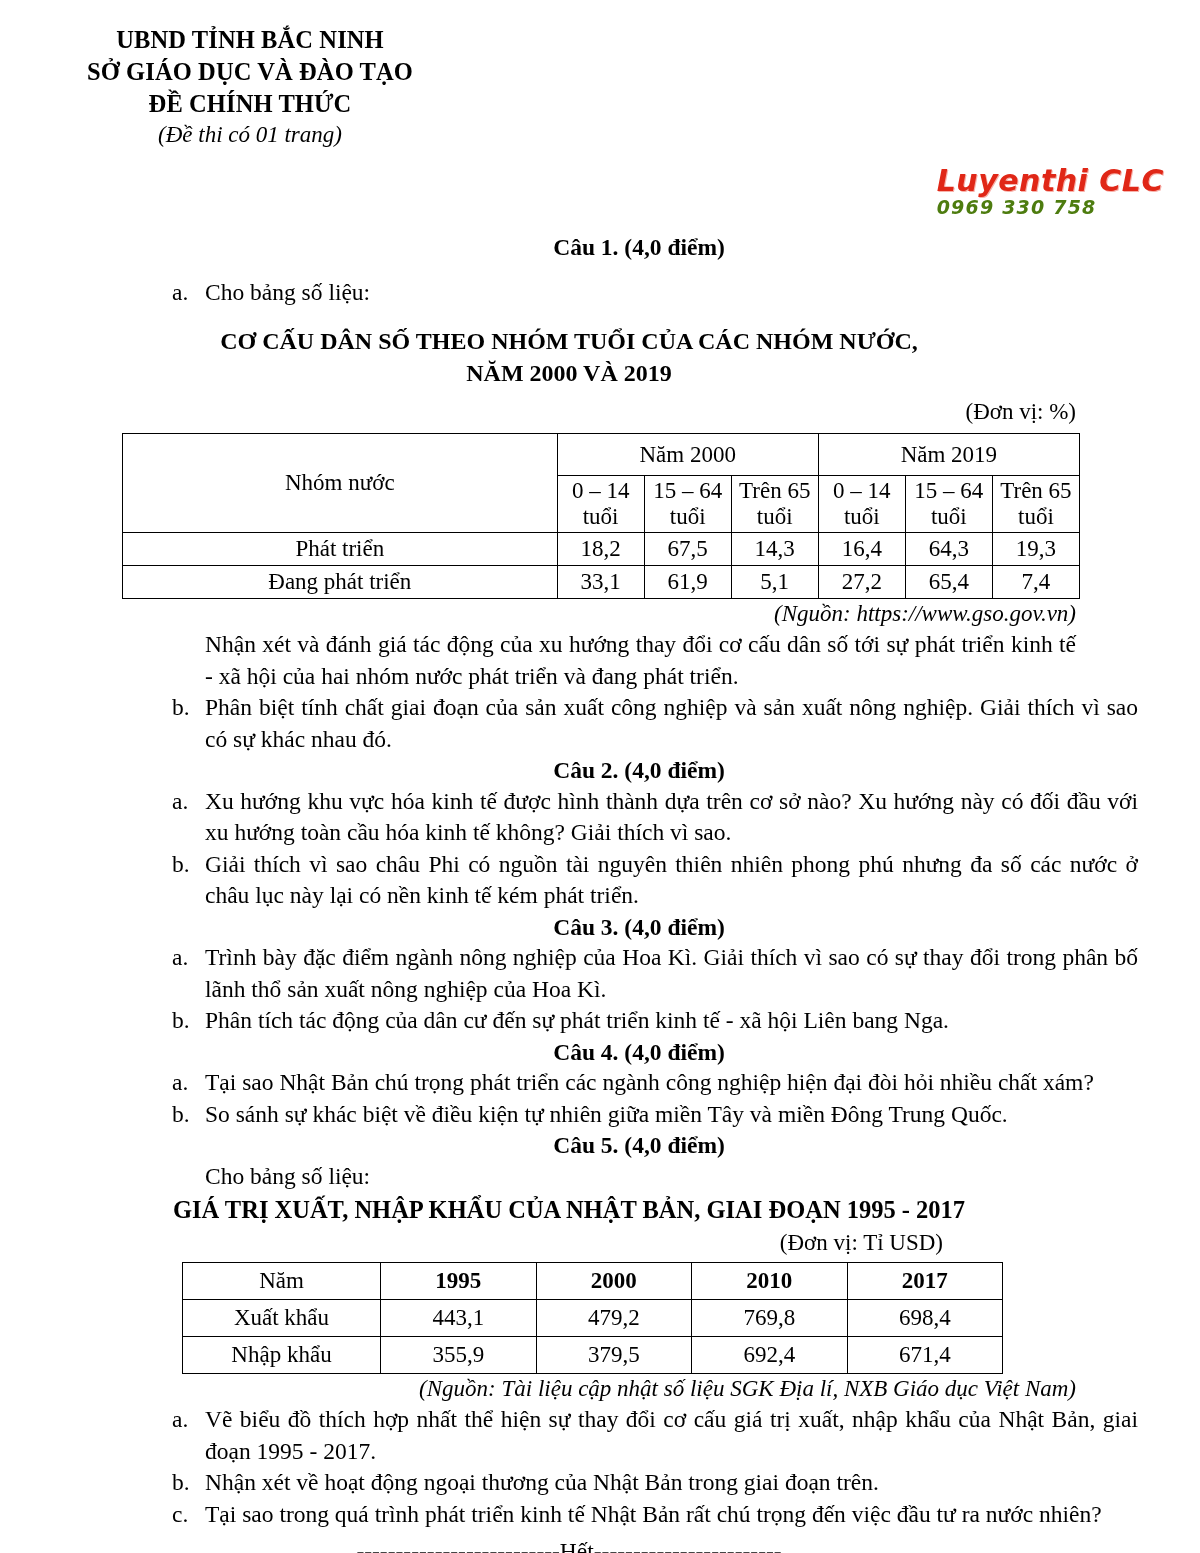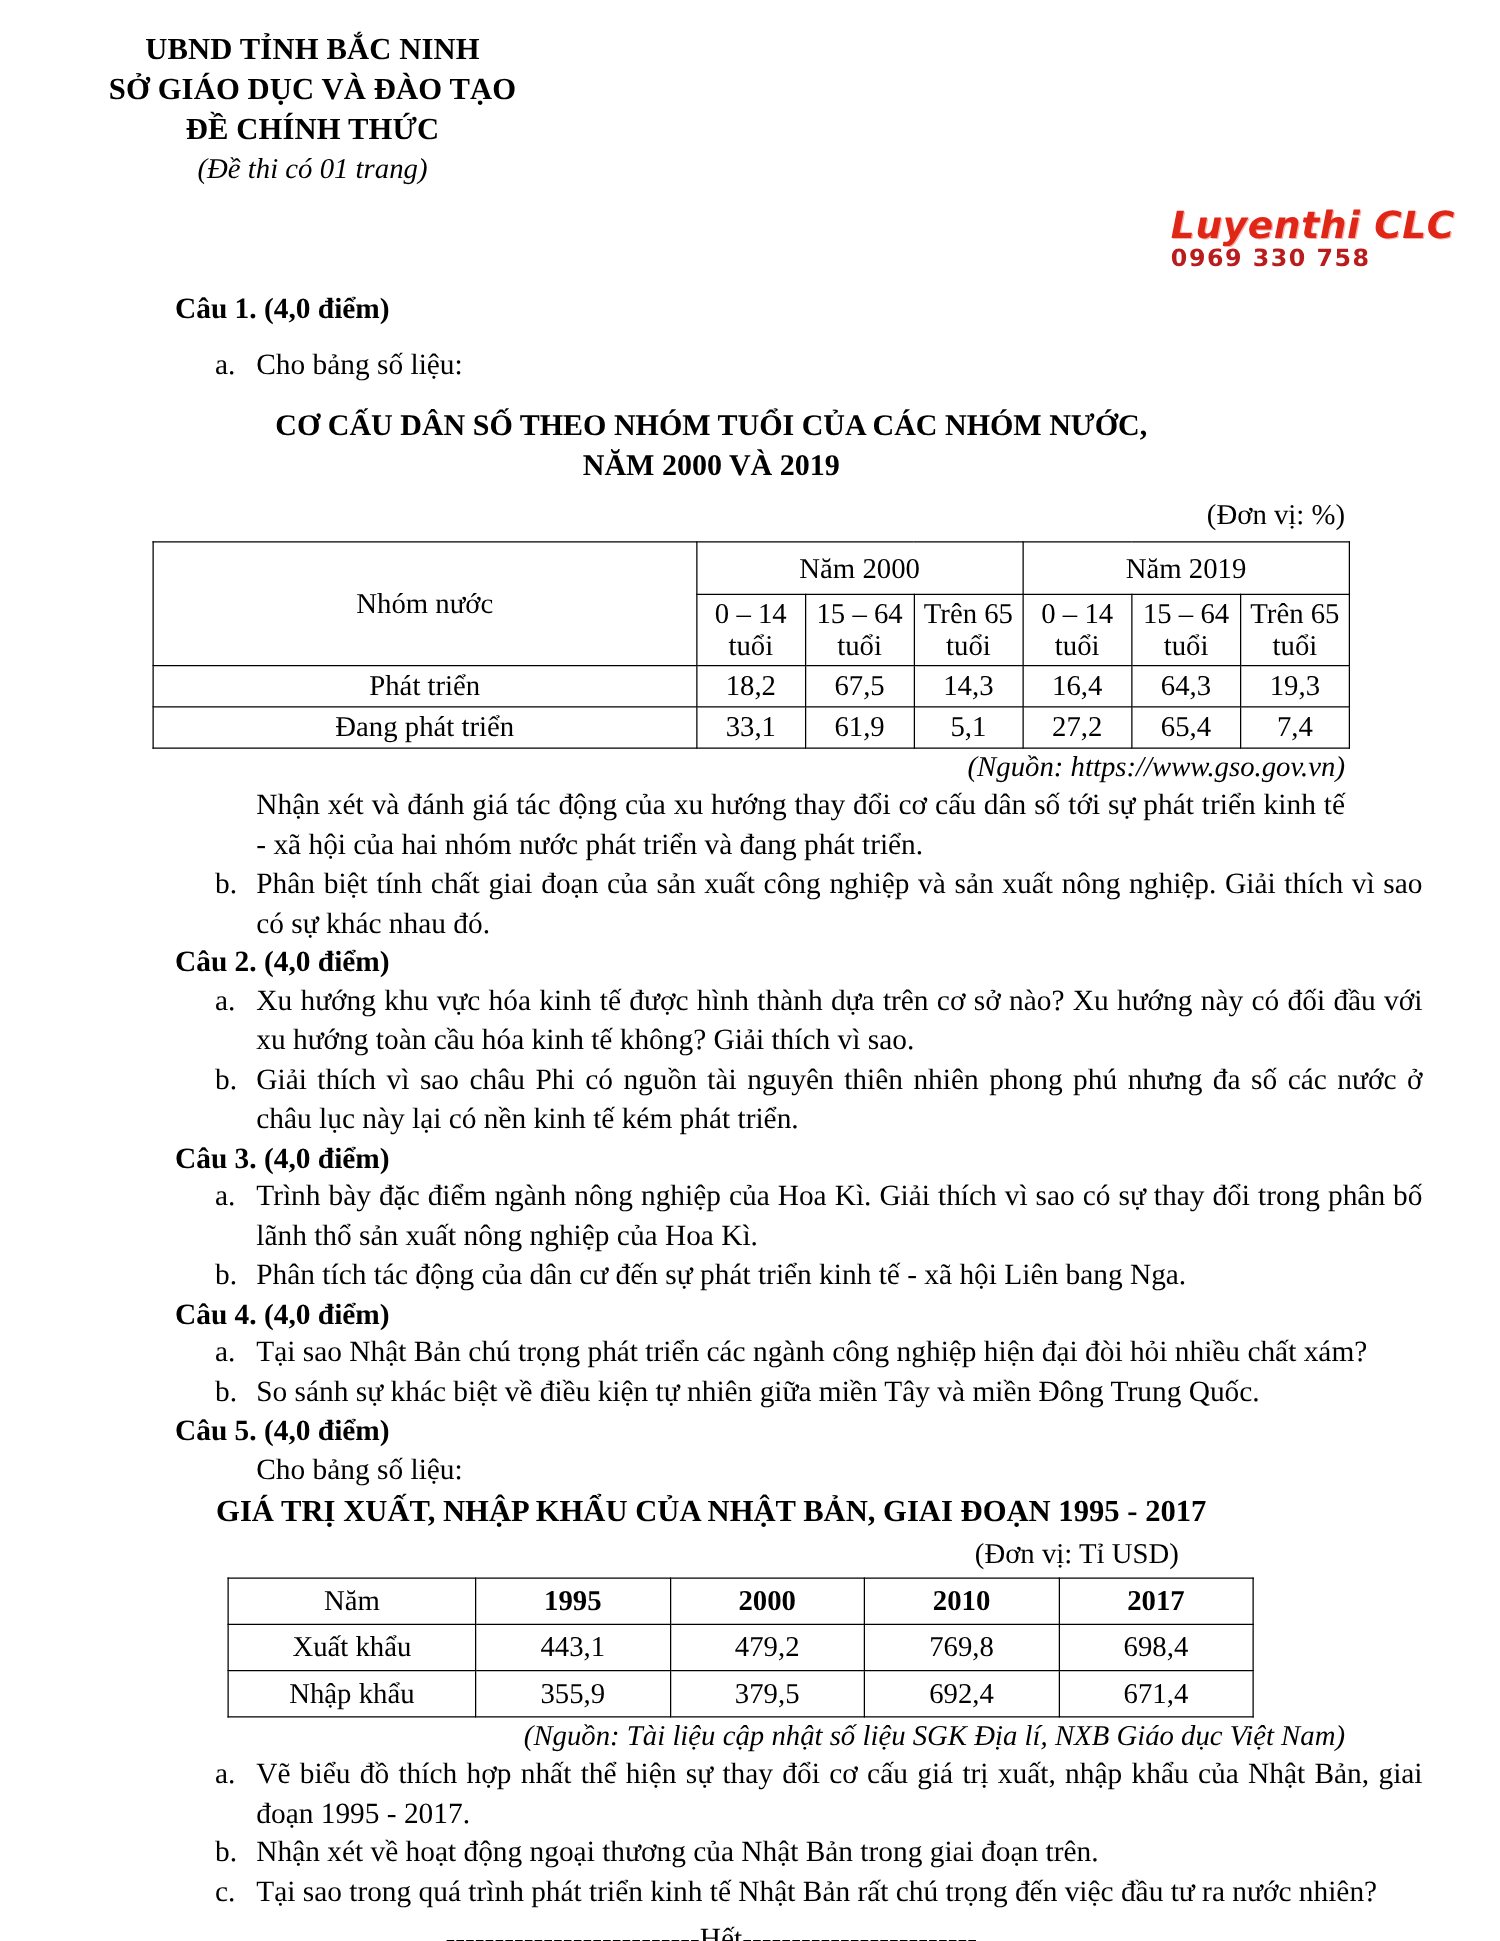--- a/index.html
+++ b/index.html
@@ -59,41 +59,43 @@
   }
   .logo-main {
     font-style: italic;
     font-weight: bold;
     font-size: 30px;
     letter-spacing: 0.5px;
     color: #e02717;
     text-shadow: 1px 1px 0 #f7b2ab;
   }
   .logo-phone {
+    font-style: italic;
     font-weight: bold;
     font-size: 19px;
     letter-spacing: 1.2px;
     margin-top: 2px;
-    color: #b91c1c;
+    color: #4d7c0f;
   }
 
   
   .body-area {
     position: absolute;
     top: 232px;
     left: 0;
     width: 1200px;
     padding: 0 62px 0 0;
   }
 
   .cau-head {
     font-weight: bold;
     font-size: 23.5px;
     margin-left: 140px;
     line-height: 1.30;
+    text-align: center;
   }
 
   .qitem {
     display: flex;
     font-size: 23.5px;
     line-height: 1.34;
     margin-left: 172px;
     padding-right: 0;
   }
   .qmark {

